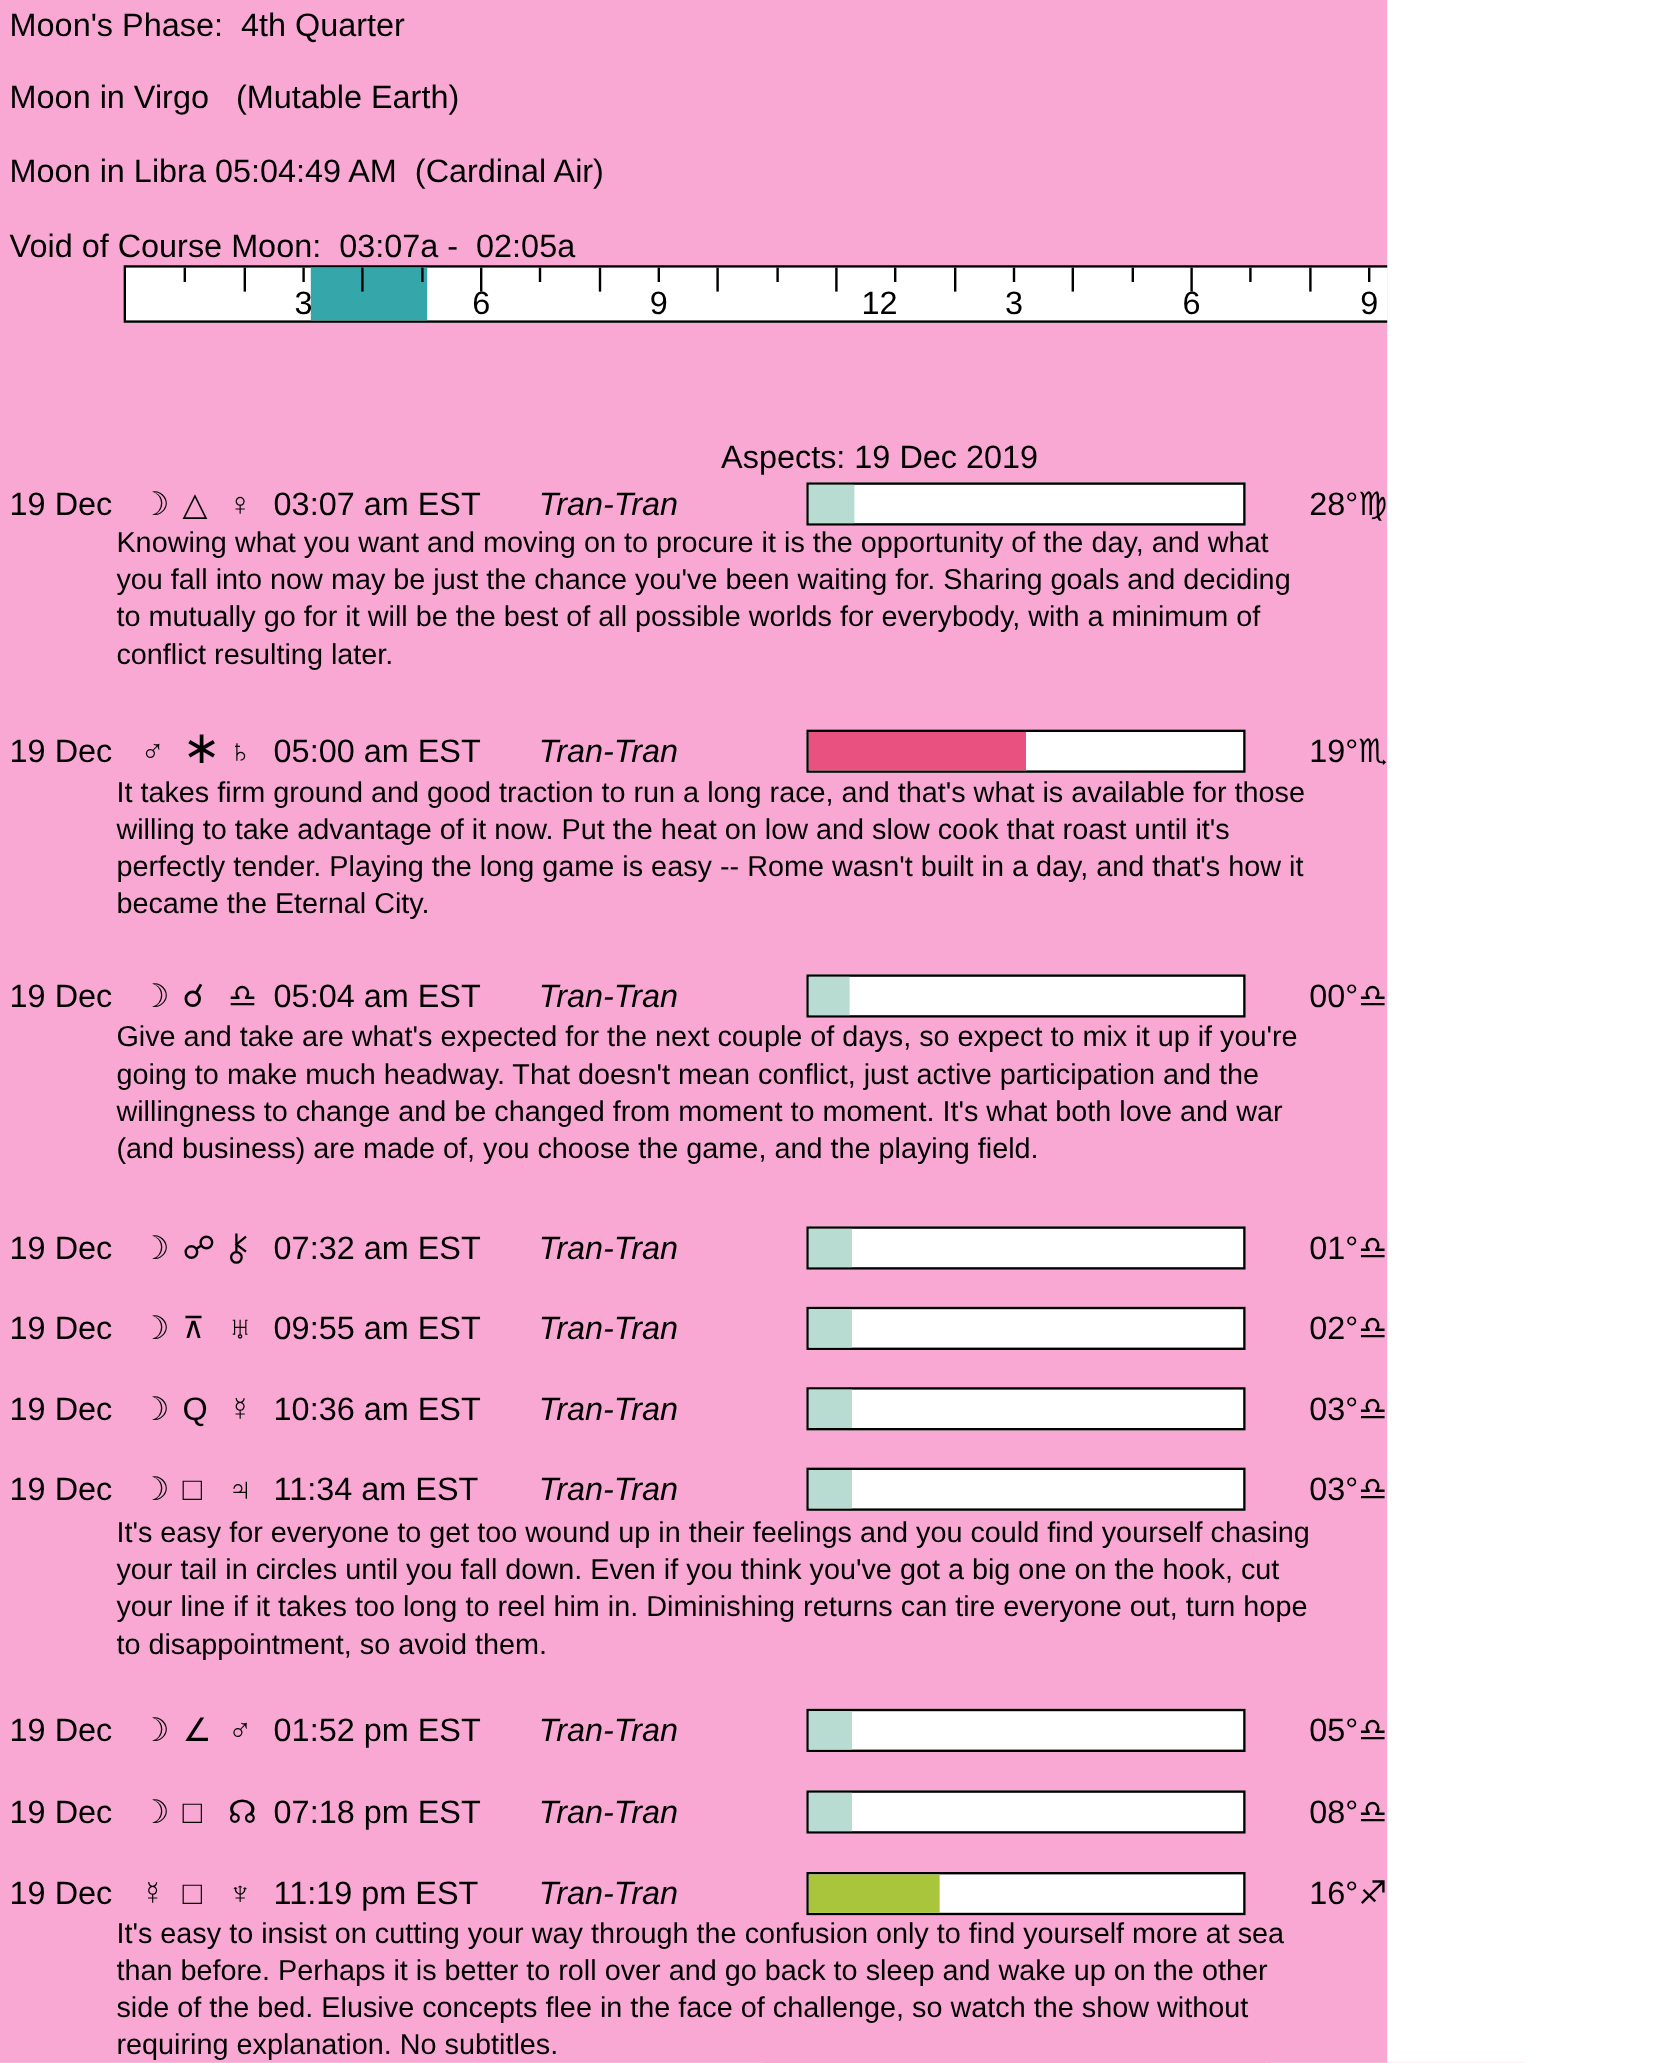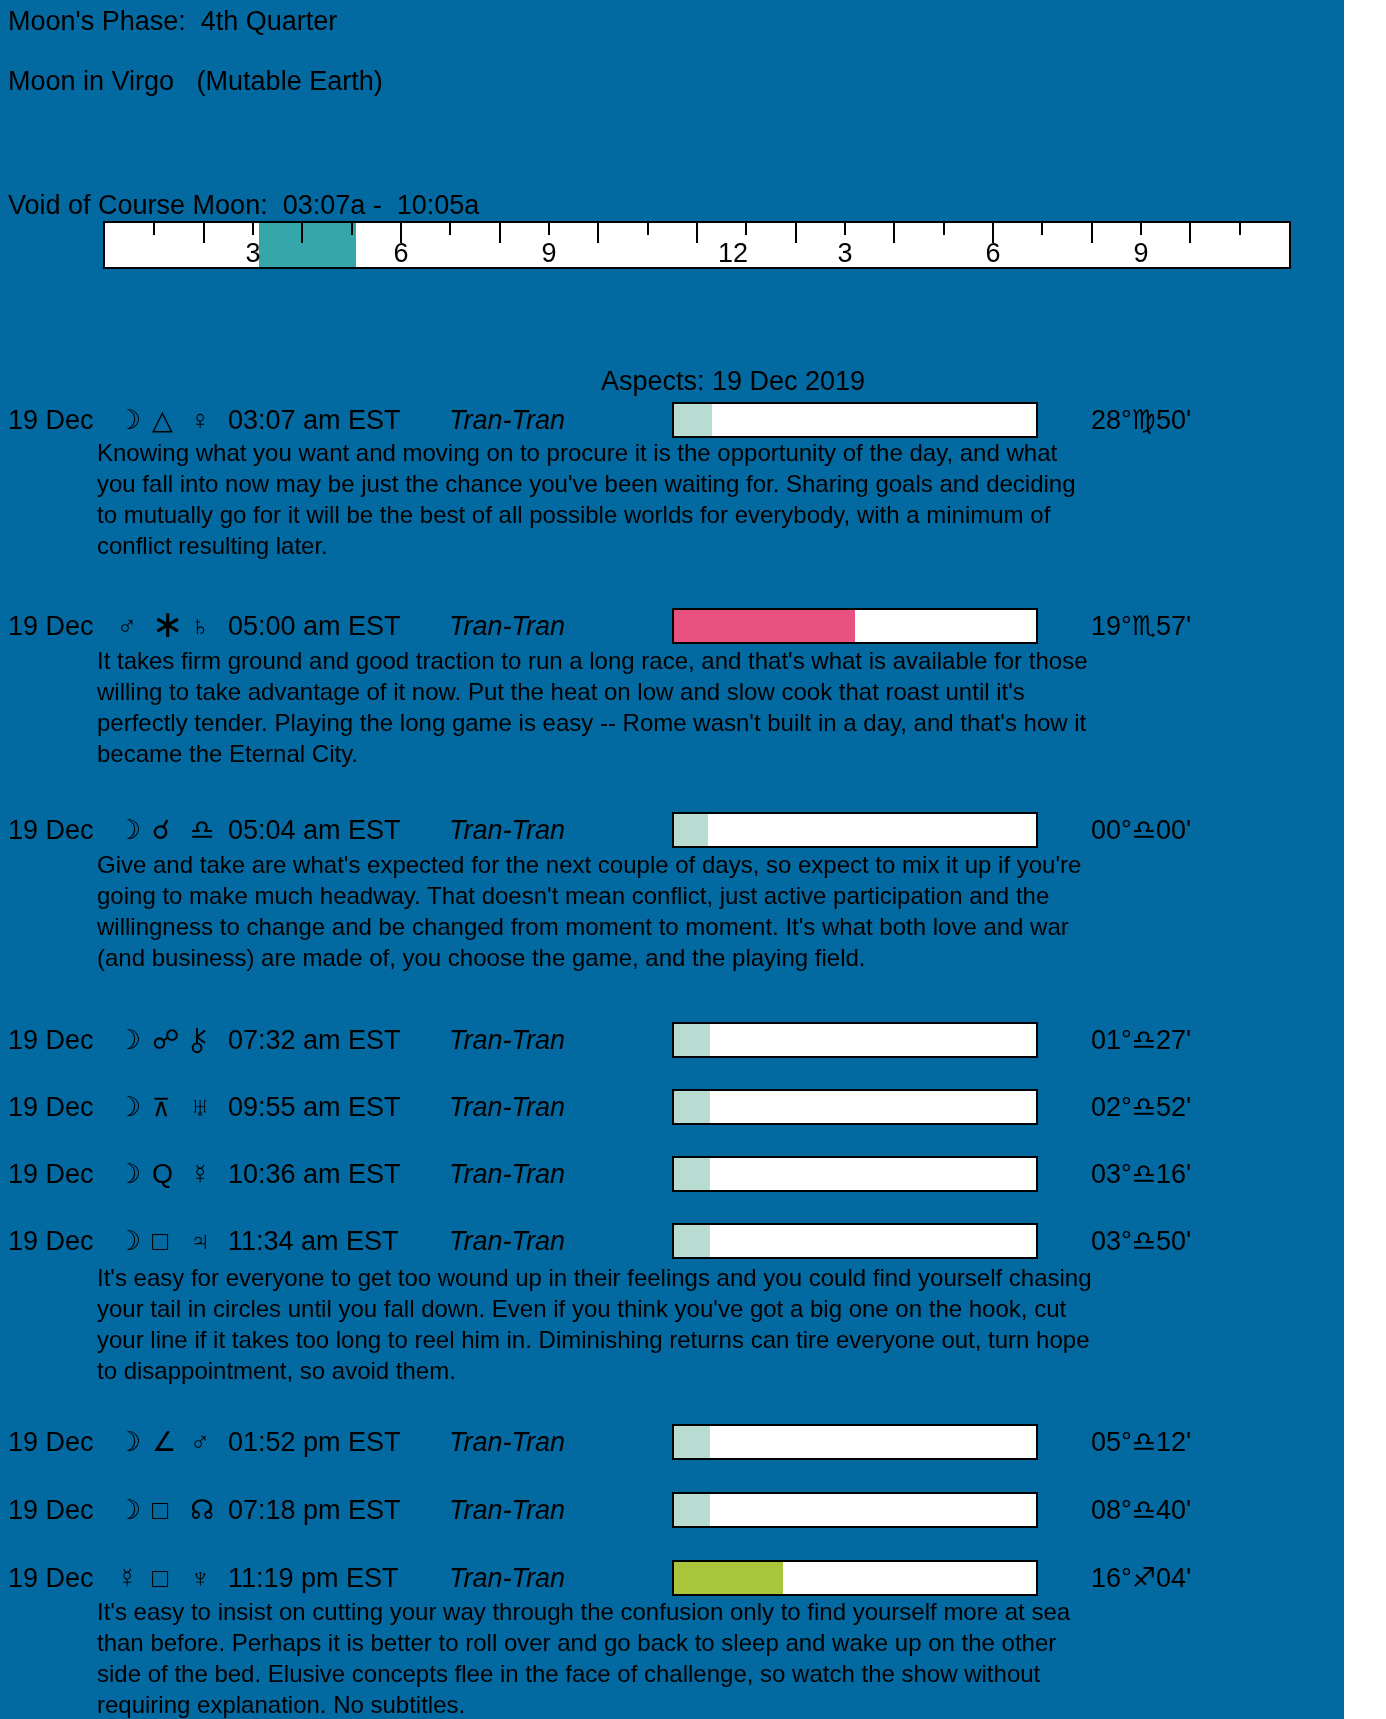--- a/index.html
+++ b/index.html
@@ -1,17 +1,17 @@
 <!DOCTYPE html>
 <html><head>
 <meta charset="utf-8">
 <style>
   html,body{margin:0;padding:0;}
   body{background:#fff;color:#000;font-family:"Liberation Sans","DejaVu Sans",sans-serif;}
-  #screen{position:relative;width:1344px;height:1719px;background:#0369a1;overflow:hidden;}
+  #screen{position:relative;width:1156px;height:1719px;background:#f9a8d4;overflow:hidden;}
   .abs{position:absolute;}
   .h{font-size:27px;white-space:pre;}
   .pa{font-size:25px;white-space:pre;}
   .ah{font-size:27px;width:1386px;text-align:center;padding-left:40px;}
   
   #ruler{position:absolute;left:103px;top:221px;width:1188px;height:48px;border:2px solid #000;box-sizing:border-box;background:#fff;}
   .seg{position:absolute;top:0;height:100%;z-index:1;}
   .tick{position:absolute;top:0;width:2px;height:12px;background:#000;transform:translateX(-1px);z-index:2;}
   .tick.long{height:20px;}
   .rlab{position:absolute;bottom:0px;transform:translateX(-50%);font-size:27px;line-height:28px;z-index:2;}
@@ -33,21 +33,22 @@
   
   .para{position:absolute;left:97px;width:1255px;font-size:24px;line-height:31px;white-space:pre-line;}
 </style>
 </head>
 <body>
 
 <div id="screen">
 
   <div class="abs h" style="left:8px;top:6px">Moon's Phase:  4th Quarter</div>
   <div class="abs h" style="left:8px;top:66px">Moon in Virgo   (Mutable Earth)</div>
-  <div class="abs h" style="left:8px;top:190px">Void of Course Moon:  03:07a -  10:05a</div>
+  <div class="abs h" style="left:8px;top:128px">Moon in Libra 05:04:49 AM  (Cardinal Air)</div>
+  <div class="abs h" style="left:8px;top:190px">Void of Course Moon:  03:07a -  02:05a</div>
 
   <div id="ruler">
       <div class="seg" style="left: 12.9875%; width: 8.19167%; background: rgb(53, 167, 170);"></div>
       <div class="tick" style="left: 4.16667%;"></div>
       <div class="tick long" style="left: 8.33333%;"></div>
       <div class="tick" style="left: 12.5%;"></div>
       <div class="tick long" style="left: 16.6667%;"></div>
       <div class="tick" style="left: 20.8333%;"></div>
       <div class="tick long" style="left: 25%;"></div>
       <div class="tick" style="left: 29.1667%;"></div>

